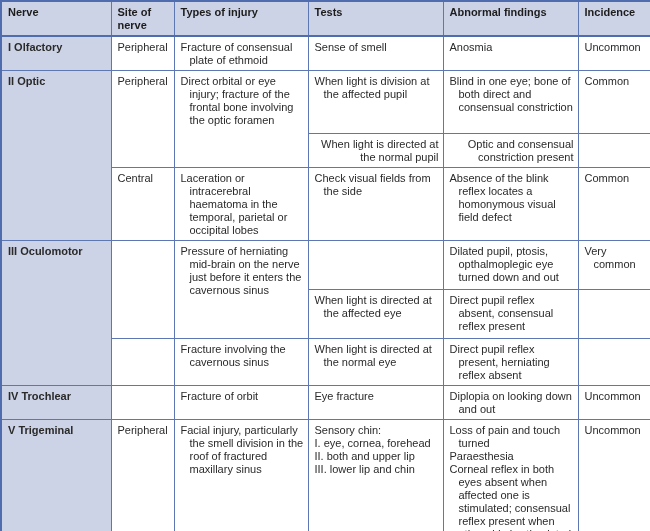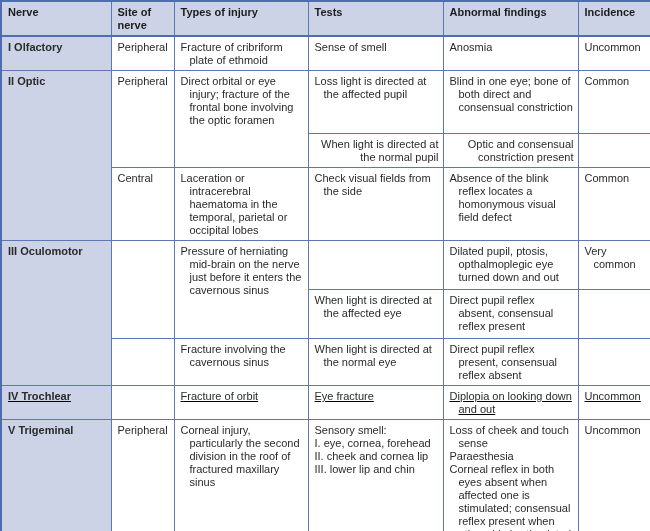--- a/index.html
+++ b/index.html
@@ -51,21 +51,21 @@
     text-indent: -9px;
   }
   tr.h-header   { height: 33px; }
   tr.h-olf      { height: 32px; }
   tr.h-optA     { height: 63px; }
   tr.h-optB     { height: 32px; text-align: right; }
   tr.h-optC     { height: 72px; }
   tr.h-ocuA     { height: 49px; padding-left: 10px; }
   tr.h-ocuB     { height: 49px; padding-left: 28px; }
   tr.h-ocuC     { height: 41px; }
-  tr.h-troch    { height: 32px; text-decoration: underline; }
+  tr.h-troch    { height: 32px; }
   tr.h-trig     { height: 124px; }
 </style>
 </head>
 <body>
 
 <div id="stage">
   <table class="nerve-table">
     <colgroup>
       <col style="width:110px">
       <col style="width:63px">
@@ -82,41 +82,41 @@
       <th>Types of injury</th>
       <th>Tests</th>
       <th>Abnormal findings</th>
       <th>Incidence</th>
     </tr>
 
     <tr class="h-olf">
       <td class="nerve-cell">I Olfactory</td>
       <td>Peripheral</td>
       <td>
-            <div class="para">Fracture of cribriform plate of ethmoid</div>
+            <div class="para">Fracture of consensual plate of ethmoid</div>
           </td>
       <td>
             <div class="para">Sense of smell</div>
           </td>
       <td>
             <div class="para">Anosmia</div>
           </td>
       <td>
             <div class="para">Uncommon</div>
           </td>
     </tr>
 
     <tr class="h-optA">
       <td class="nerve-cell" rowspan="3">II Optic</td>
       <td rowspan="2">Peripheral</td>
       <td rowspan="2">
             <div class="para">Direct orbital or eye injury; fracture of the frontal bone involving the optic foramen</div>
           </td>
       <td>
-            <div class="para">Loss light is directed at the affected pupil</div>
+            <div class="para">When light is division at the affected pupil</div>
           </td>
       <td>
             <div class="para">Blind in one eye; bone of both direct and consensual constriction</div>
           </td>
       <td>
             <div class="para">Common</div>
           </td>
     </tr>
 
     <tr class="h-optB">
@@ -172,21 +172,21 @@
 
     <tr class="h-ocuC">
       <td></td>
       <td>
             <div class="para">Fracture involving the cavernous sinus</div>
           </td>
       <td>
             <div class="para">When light is directed at the normal eye</div>
           </td>
       <td>
-            <div class="para">Direct pupil reflex present, consensual reflex absent</div>
+            <div class="para">Direct pupil reflex present, herniating reflex absent</div>
           </td>
       <td></td>
     </tr>
 
     <tr class="h-troch">
       <td class="nerve-cell">IV Trochlear</td>
       <td></td>
       <td>
             <div class="para">Fracture of orbit</div>
           </td>
@@ -198,30 +198,30 @@
           </td>
       <td>
             <div class="para">Uncommon</div>
           </td>
     </tr>
 
     <tr class="h-trig">
       <td class="nerve-cell">V Trigeminal</td>
       <td>Peripheral</td>
       <td>
-            <div class="para">Corneal injury, particularly the second division in the roof of fractured maxillary sinus</div>
-          </td>
-      <td>
-            <div class="para">Sensory smell:</div>
+            <div class="para">Facial injury, particularly the smell division in the roof of fractured maxillary sinus</div>
+          </td>
+      <td>
+            <div class="para">Sensory chin:</div>
             <div class="para">I. eye, cornea, forehead</div>
-            <div class="para">II. cheek and cornea lip</div>
+            <div class="para">II. both and upper lip</div>
             <div class="para">III. lower lip and chin</div>
           </td>
       <td>
-            <div class="para">Loss of cheek and touch sense</div>
+            <div class="para">Loss of pain and touch turned</div>
             <div class="para">Paraesthesia</div>
             <div class="para">Corneal reflex in both eyes absent when affected one is stimulated; consensual reflex present when other side is stimulated</div>
           </td>
       <td>
             <div class="para">Uncommon</div>
           </td>
     </tr>
   </tbody>
     </table>
 </div>

